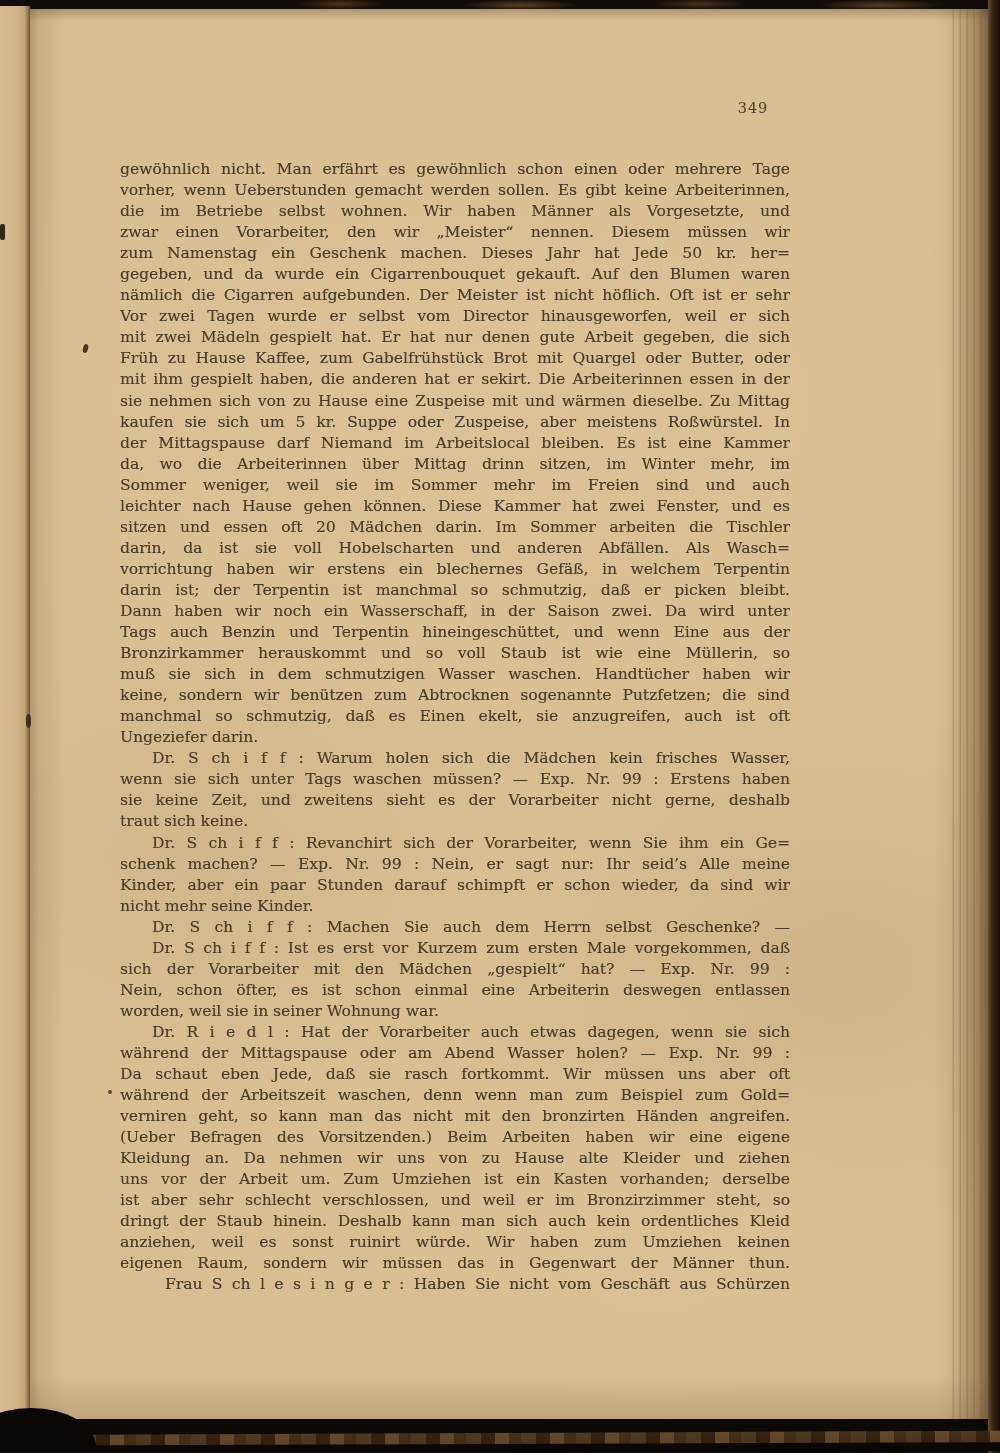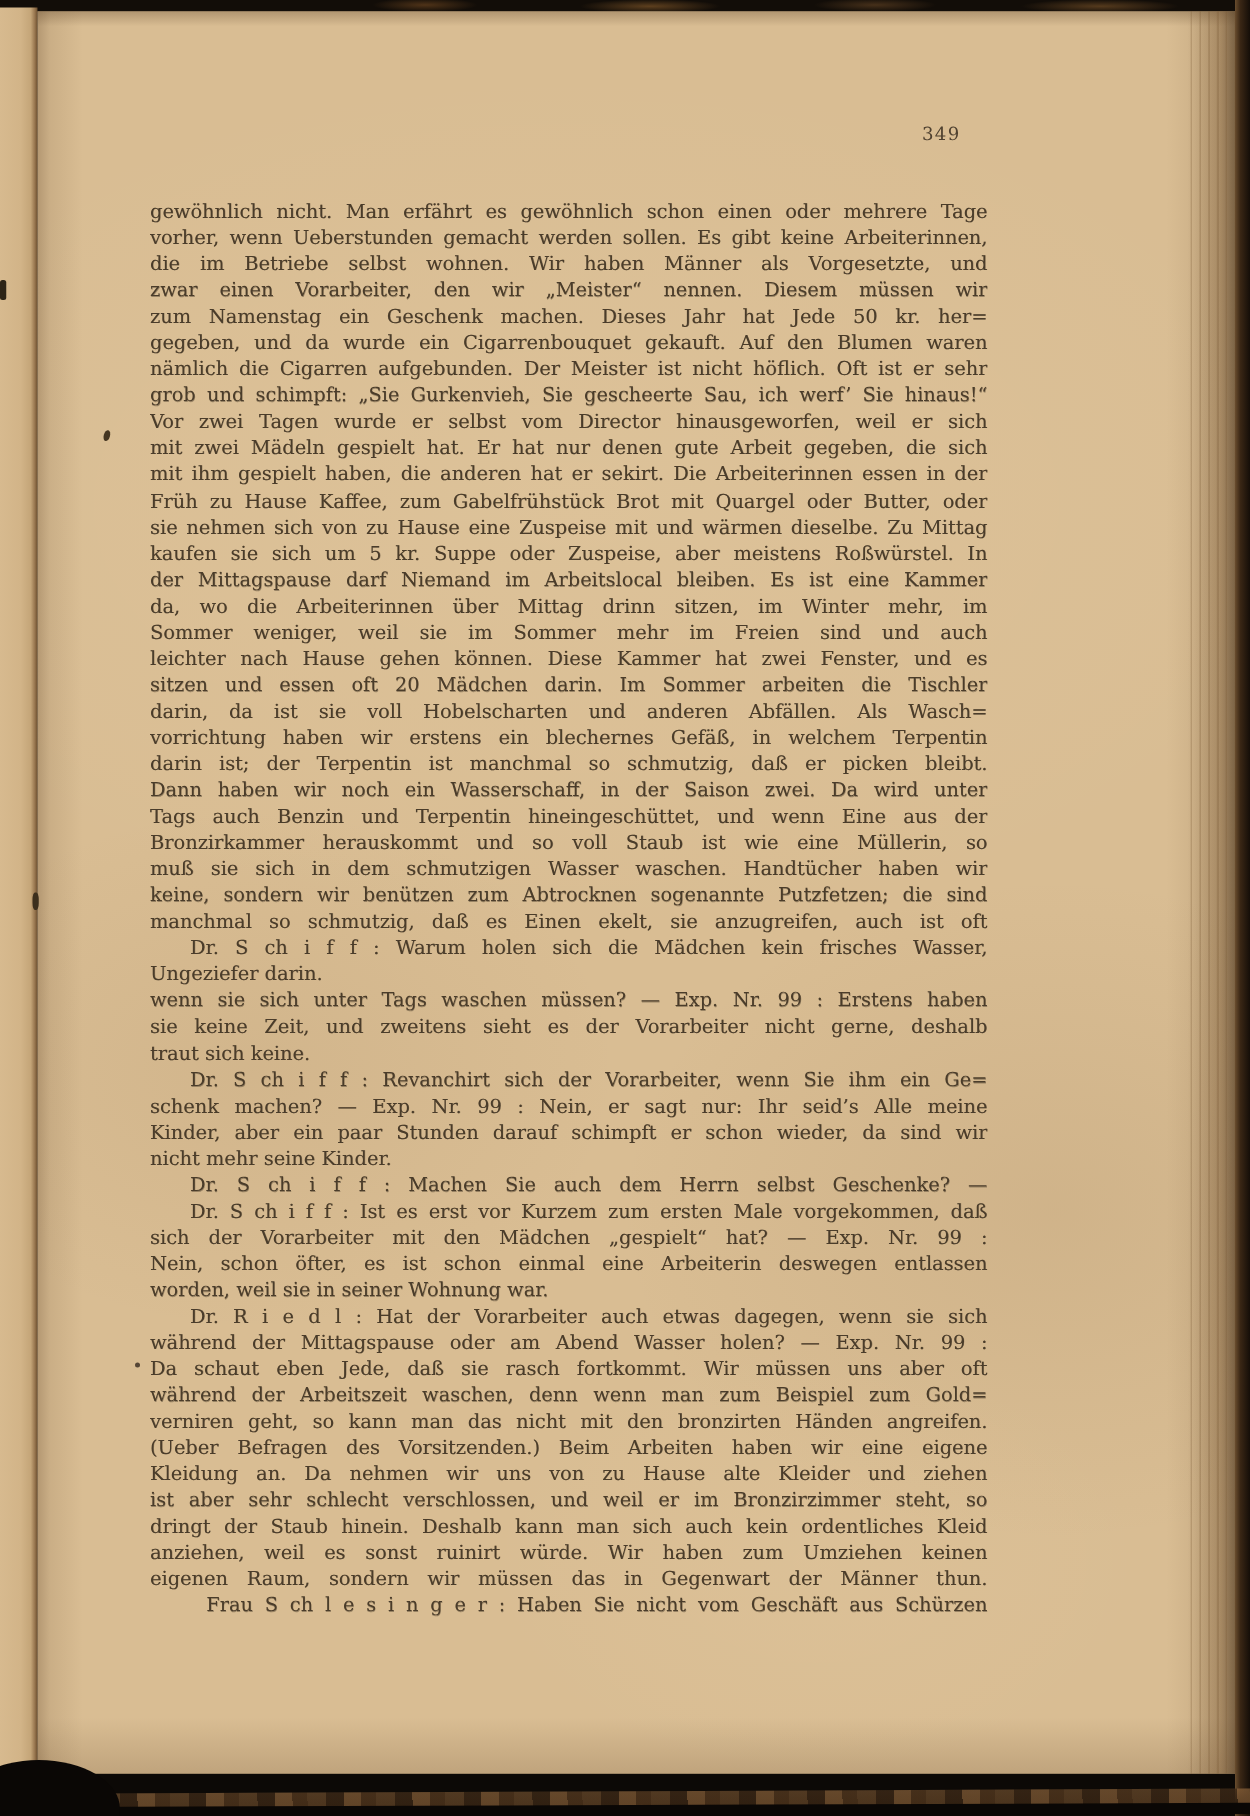--- a/index.html
+++ b/index.html
@@ -106,62 +106,62 @@
 
   <div class="pageno">349</div>
   <div class="textblock" id="text-block">
       <div class="line">gewöhnlich nicht. Man erfährt es gewöhnlich schon einen oder mehrere Tage</div>
       <div class="line">vorher, wenn Ueberstunden gemacht werden sollen. Es gibt keine Arbeiterinnen,</div>
       <div class="line">die im Betriebe selbst wohnen. Wir haben Männer als Vorgesetzte, und</div>
       <div class="line">zwar einen Vorarbeiter, den wir „Meister“ nennen. Diesem müssen wir</div>
       <div class="line">zum Namenstag ein Geschenk machen. Dieses Jahr hat Jede 50 kr. her=</div>
       <div class="line">gegeben, und da wurde ein Cigarrenbouquet gekauft. Auf den Blumen waren</div>
       <div class="line">nämlich die Cigarren aufgebunden. Der Meister ist nicht höflich. Oft ist er sehr</div>
-      <div class="line">grob und schimpft: „Sie Gurkenvieh, Sie gescheerte Sau, ich werf’ Sie hinaus!“</div>
       <div class="line">Vor zwei Tagen wurde er selbst vom Director hinausgeworfen, weil er sich</div>
       <div class="line">mit zwei Mädeln gespielt hat. Er hat nur denen gute Arbeit gegeben, die sich</div>
+      <div class="line">Früh zu Hause Kaffee, zum Gabelfrühstück Brot mit Quargel oder Butter, oder</div>
       <div class="line">mit ihm gespielt haben, die anderen hat er sekirt. Die Arbeiterinnen essen in der</div>
-      <div class="line">Früh zu Hause Kaffee, zum Gabelfrühstück Brot mit Quargel oder Butter, oder</div>
       <div class="line">sie nehmen sich von zu Hause eine Zuspeise mit und wärmen dieselbe. Zu Mittag</div>
       <div class="line">kaufen sie sich um 5 kr. Suppe oder Zuspeise, aber meistens Roßwürstel. In</div>
       <div class="line">der Mittagspause darf Niemand im Arbeitslocal bleiben. Es ist eine Kammer</div>
       <div class="line">da, wo die Arbeiterinnen über Mittag drinn sitzen, im Winter mehr, im</div>
       <div class="line">Sommer weniger, weil sie im Sommer mehr im Freien sind und auch</div>
       <div class="line">leichter nach Hause gehen können. Diese Kammer hat zwei Fenster, und es</div>
       <div class="line">sitzen und essen oft 20 Mädchen darin. Im Sommer arbeiten die Tischler</div>
       <div class="line">darin, da ist sie voll Hobelscharten und anderen Abfällen. Als Wasch=</div>
       <div class="line">vorrichtung haben wir erstens ein blechernes Gefäß, in welchem Terpentin</div>
       <div class="line">darin ist; der Terpentin ist manchmal so schmutzig, daß er picken bleibt.</div>
       <div class="line">Dann haben wir noch ein Wasserschaff, in der Saison zwei. Da wird unter</div>
       <div class="line">Tags auch Benzin und Terpentin hineingeschüttet, und wenn Eine aus der</div>
       <div class="line">Bronzirkammer herauskommt und so voll Staub ist wie eine Müllerin, so</div>
       <div class="line">muß sie sich in dem schmutzigen Wasser waschen. Handtücher haben wir</div>
       <div class="line">keine, sondern wir benützen zum Abtrocknen sogenannte Putzfetzen; die sind</div>
       <div class="line">manchmal so schmutzig, daß es Einen ekelt, sie anzugreifen, auch ist oft</div>
+      <div class="line end">Ungeziefer darin.</div>
       <div class="line" style="padding-left: 32px;">Dr. S ch i f f : Warum holen sich die Mädchen kein frisches Wasser,</div>
-      <div class="line end">Ungeziefer darin.</div>
       <div class="line">wenn sie sich unter Tags waschen müssen? — Exp. Nr. 99 : Erstens haben</div>
       <div class="line">sie keine Zeit, und zweitens sieht es der Vorarbeiter nicht gerne, deshalb</div>
       <div class="line end">traut sich keine.</div>
       <div class="line" style="padding-left: 32px;">Dr. S ch i f f : Revanchirt sich der Vorarbeiter, wenn Sie ihm ein Ge=</div>
       <div class="line">schenk machen? — Exp. Nr. 99 : Nein, er sagt nur: Ihr seid’s Alle meine</div>
       <div class="line">Kinder, aber ein paar Stunden darauf schimpft er schon wieder, da sind wir</div>
       <div class="line end">nicht mehr seine Kinder.</div>
       <div class="line" style="padding-left: 32px;">Dr. S ch i f f : Machen Sie auch dem Herrn selbst Geschenke? —</div>
       <div class="line" style="padding-left: 32px;">Dr. S ch i f f : Ist es erst vor Kurzem zum ersten Male vorgekommen, daß</div>
       <div class="line">sich der Vorarbeiter mit den Mädchen „gespielt“ hat? — Exp. Nr. 99 :</div>
       <div class="line">Nein, schon öfter, es ist schon einmal eine Arbeiterin deswegen entlassen</div>
       <div class="line end">worden, weil sie in seiner Wohnung war.</div>
       <div class="line" style="padding-left: 32px;">Dr. R i e d l : Hat der Vorarbeiter auch etwas dagegen, wenn sie sich</div>
       <div class="line">während der Mittagspause oder am Abend Wasser holen? — Exp. Nr. 99 :</div>
       <div class="line">Da schaut eben Jede, daß sie rasch fortkommt. Wir müssen uns aber oft</div>
       <div class="line">während der Arbeitszeit waschen, denn wenn man zum Beispiel zum Gold=</div>
       <div class="line">verniren geht, so kann man das nicht mit den bronzirten Händen angreifen.</div>
       <div class="line">(Ueber Befragen des Vorsitzenden.) Beim Arbeiten haben wir eine eigene</div>
       <div class="line">Kleidung an. Da nehmen wir uns von zu Hause alte Kleider und ziehen</div>
+      <div class="line">uns vor der Arbeit um. Zum Umziehen ist ein Kasten vorhanden; derselbe</div>
       <div class="line">ist aber sehr schlecht verschlossen, und weil er im Bronzirzimmer steht, so</div>
       <div class="line">dringt der Staub hinein. Deshalb kann man sich auch kein ordentliches Kleid</div>
       <div class="line">anziehen, weil es sonst ruinirt würde. Wir haben zum Umziehen keinen</div>
       <div class="line">eigenen Raum, sondern wir müssen das in Gegenwart der Männer thun.</div>
       <div class="line" style="padding-left: 45px;">Frau S ch l e s i n g e r : Haben Sie nicht vom Geschäft aus Schürzen</div>
     </div>
 
   <div class="bottom-pages"></div>
   <div class="bottom-black"></div>
   <div class="corner-bl"></div>

